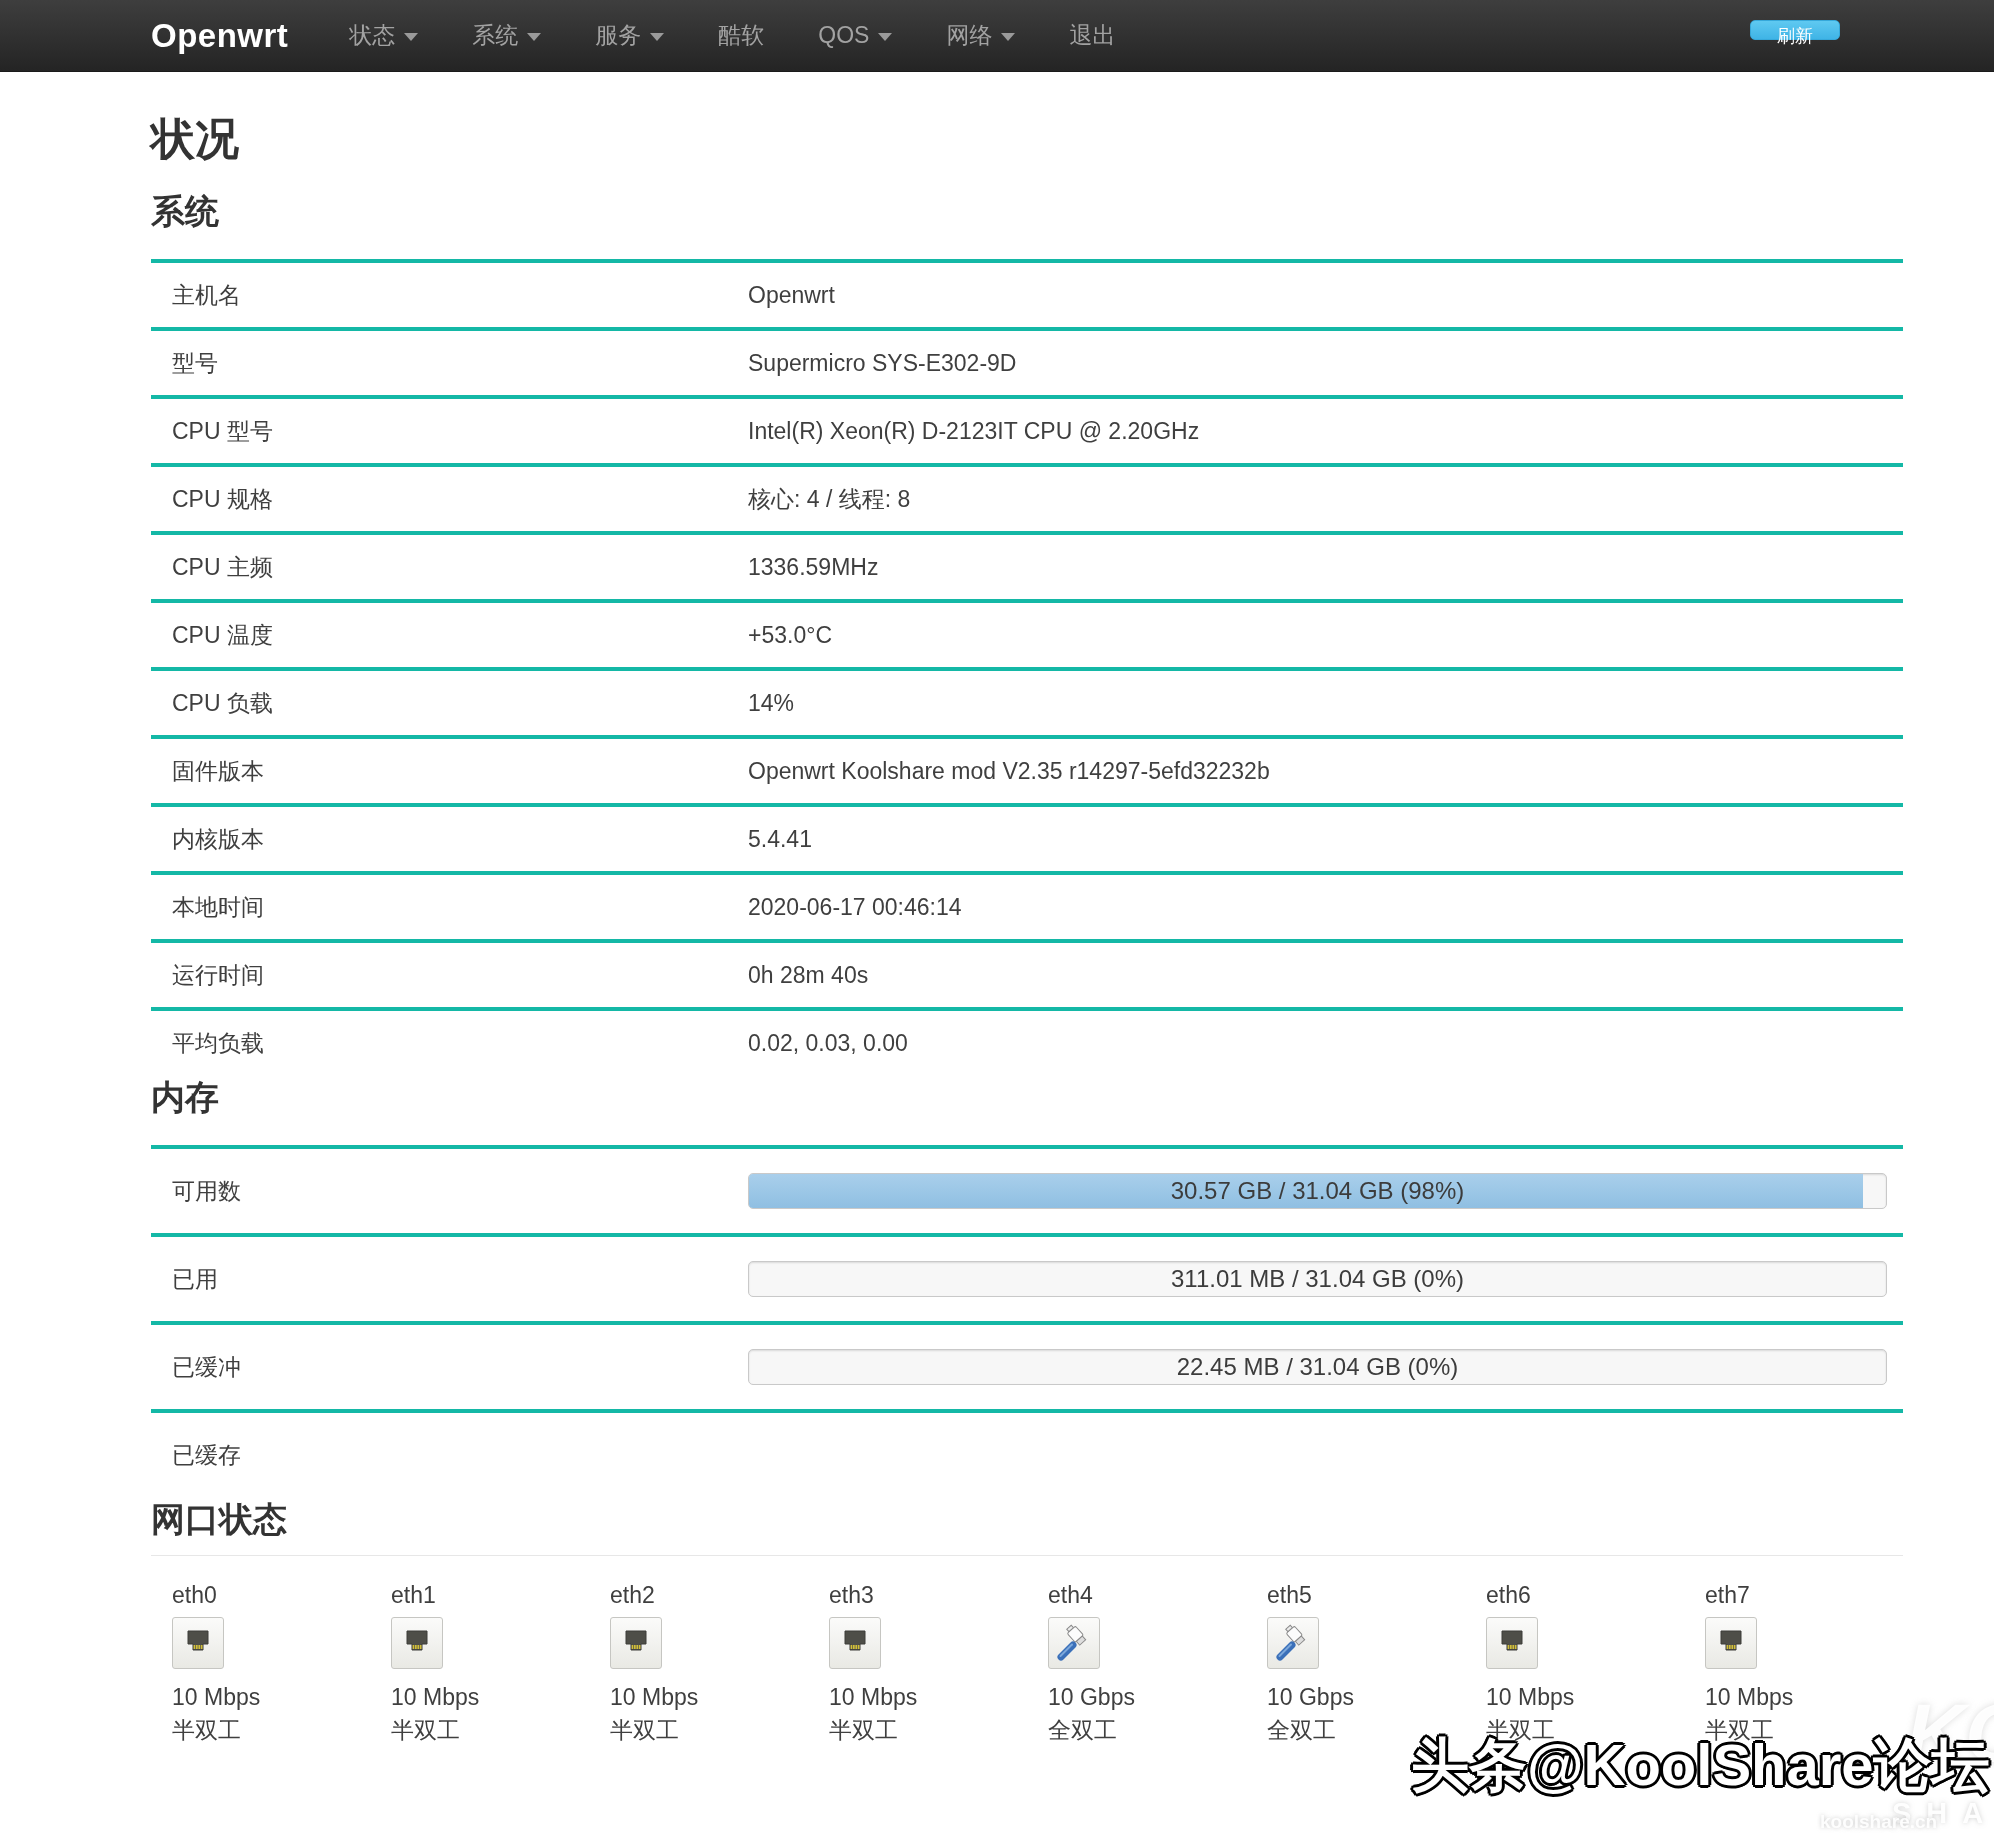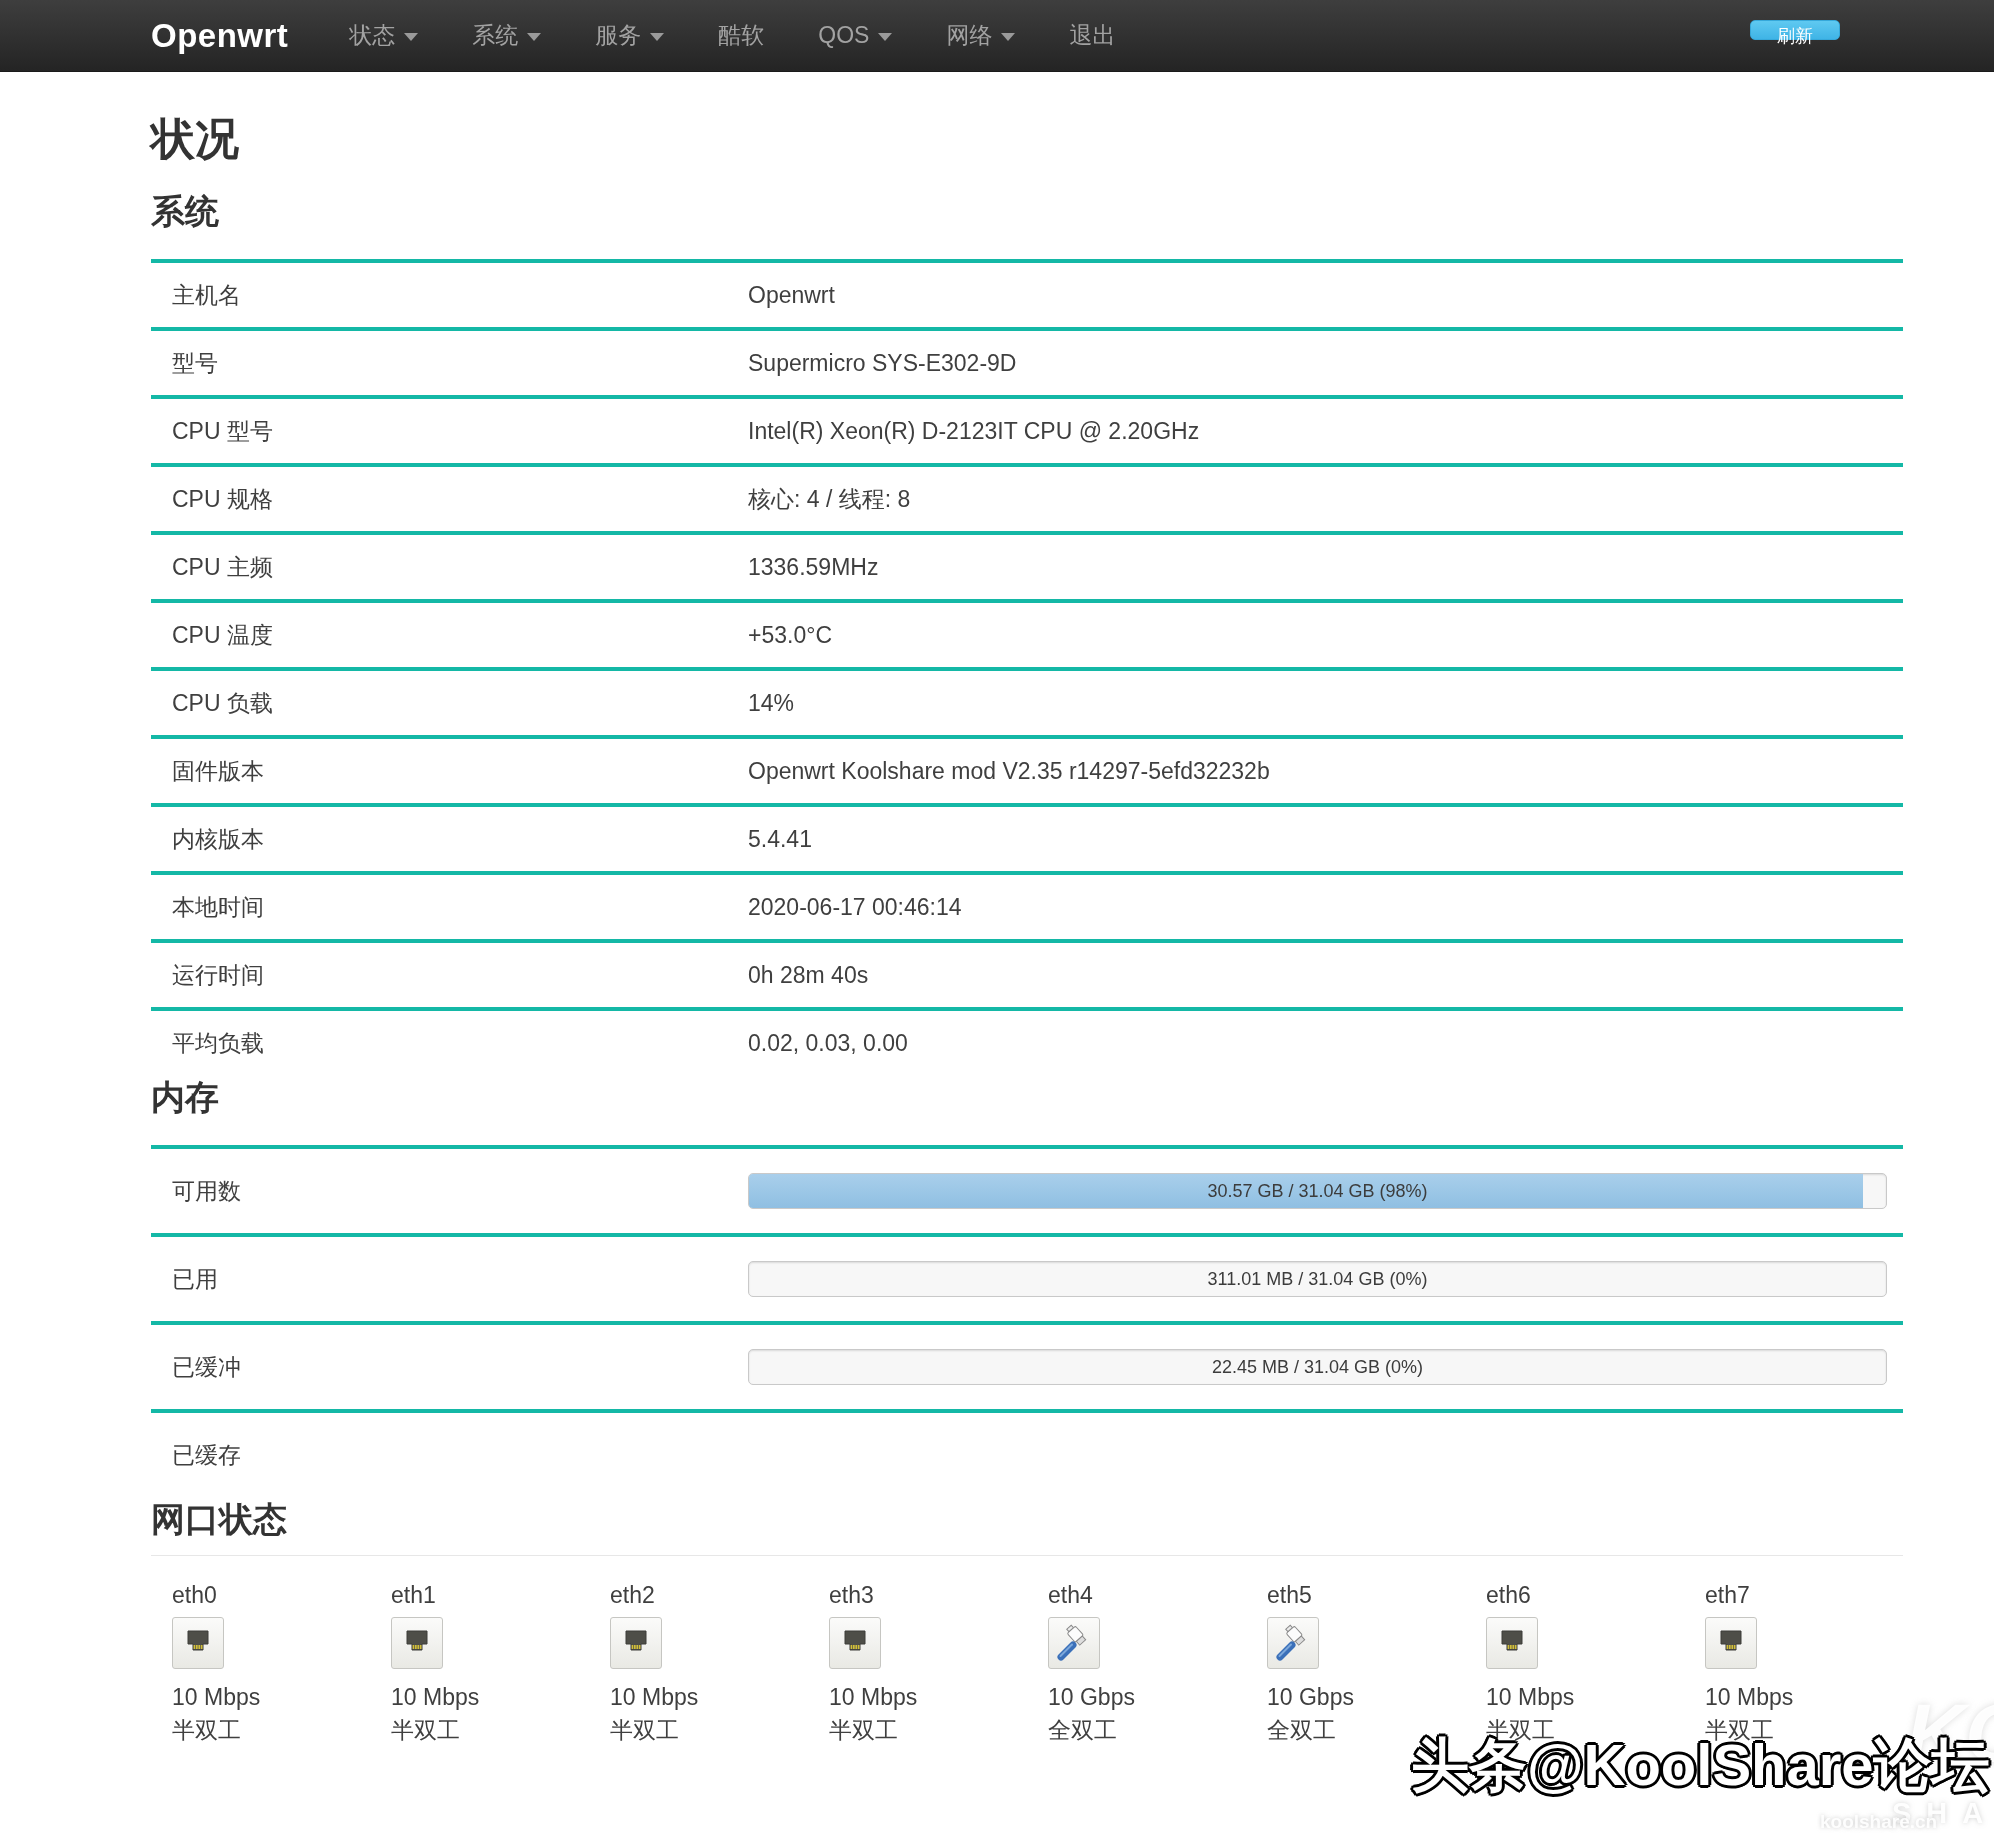--- a/index.html
+++ b/index.html
@@ -53,21 +53,21 @@
   .bar {
     position:relative; height:36px; border:1px solid #c9c9c9; border-radius:5px;
     background:#f7f7f7; box-shadow:inset 0 1px 2px rgba(0,0,0,.12); overflow:hidden;
   }
   .bar-fill {
     position:absolute; left:0; top:0; bottom:0; width:0;
     background:linear-gradient(#a9cfeb,#8fbfe2);
   }
   .bar-text {
     position:absolute; left:0; top:0; width:100%; height:100%;
-    text-align:center; line-height:34px; font-size:18px; color:#3c3c3c;
+    text-align:center; line-height:34px; font-size:24px; color:#3c3c3c;
   }
 
   
   hr.ports-rule { border:none; border-top:1px solid #e7e7e7; margin:0 0 26px; }
   .ports { display:flex; }
   .port { width:219px; padding-left:21px; font-size:23px; color:#3f3f3f; flex:none; }
   .port-name { margin-bottom:8px; }
   .port-icon-box {
     width:52px; height:52px; border:1px solid #c6c6c2; border-radius:3px;
     background:linear-gradient(#fbfbfa,#e9e9e4);

